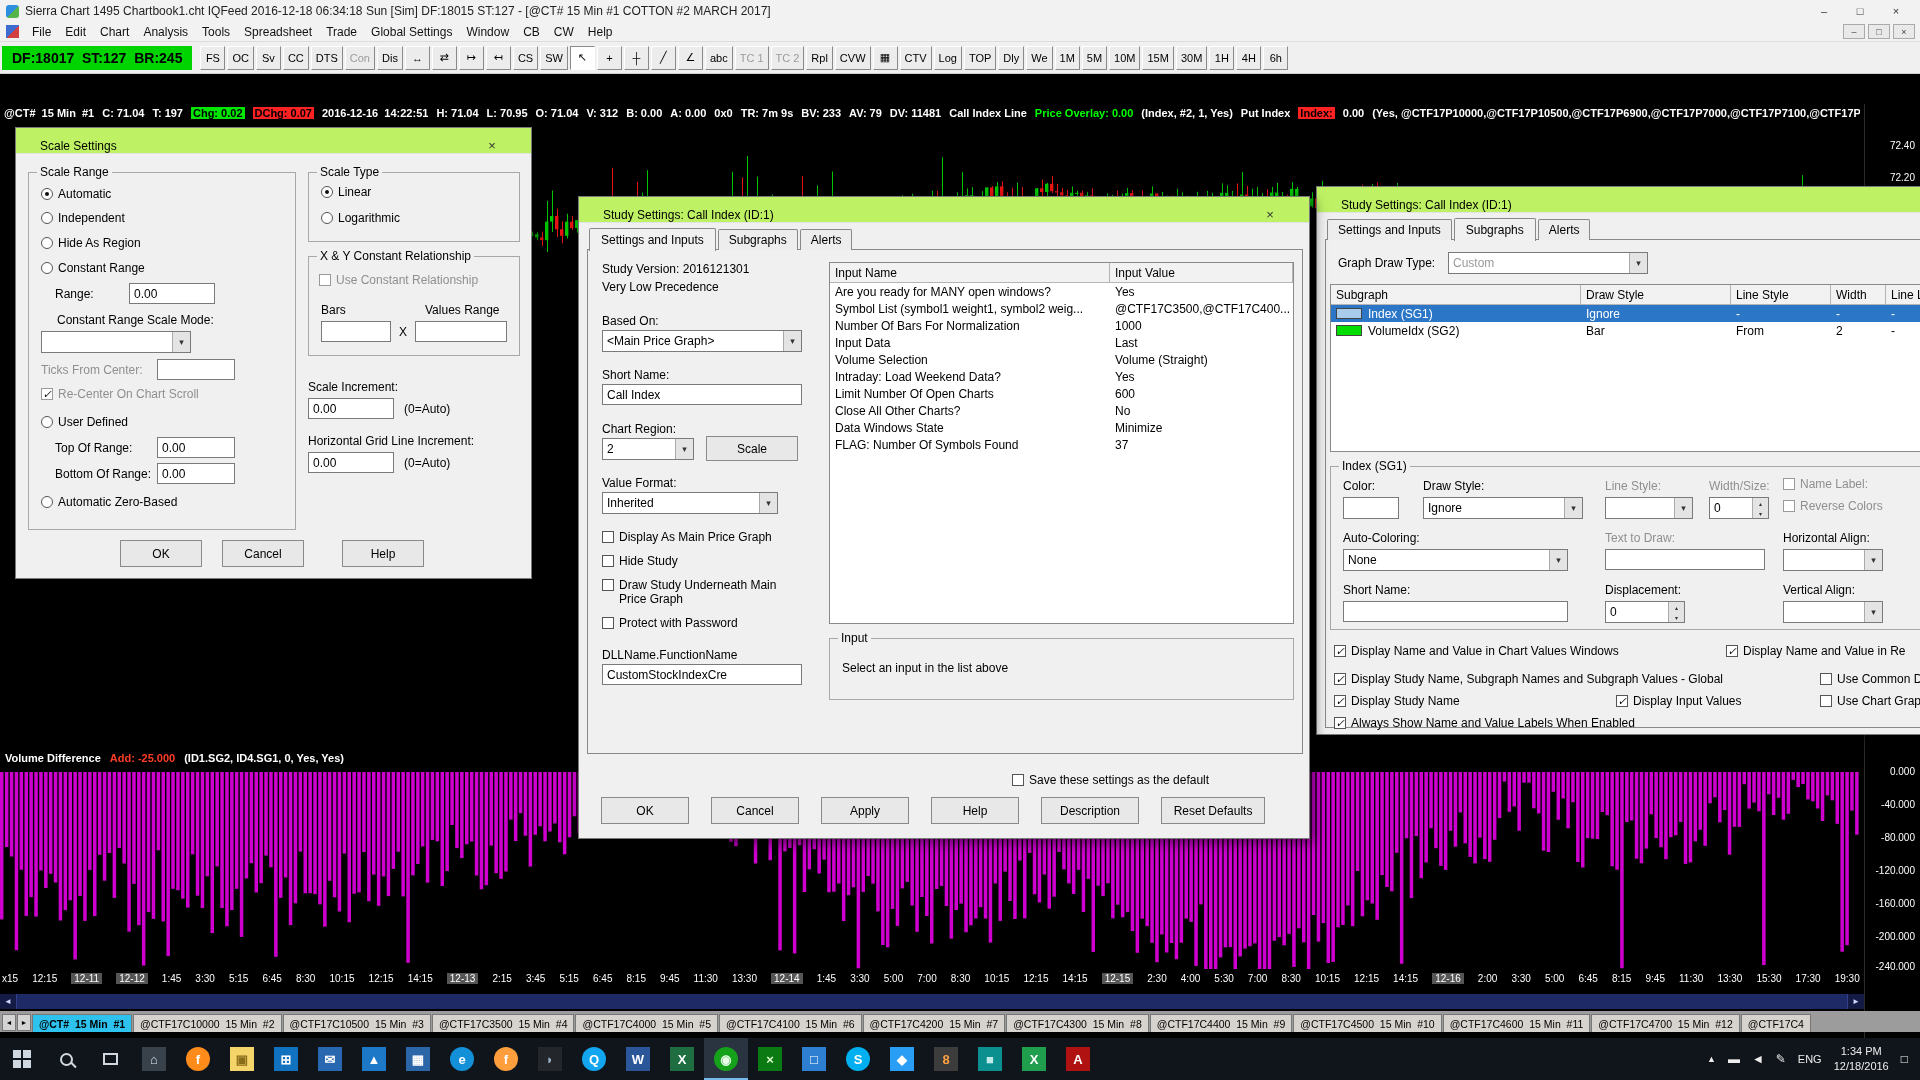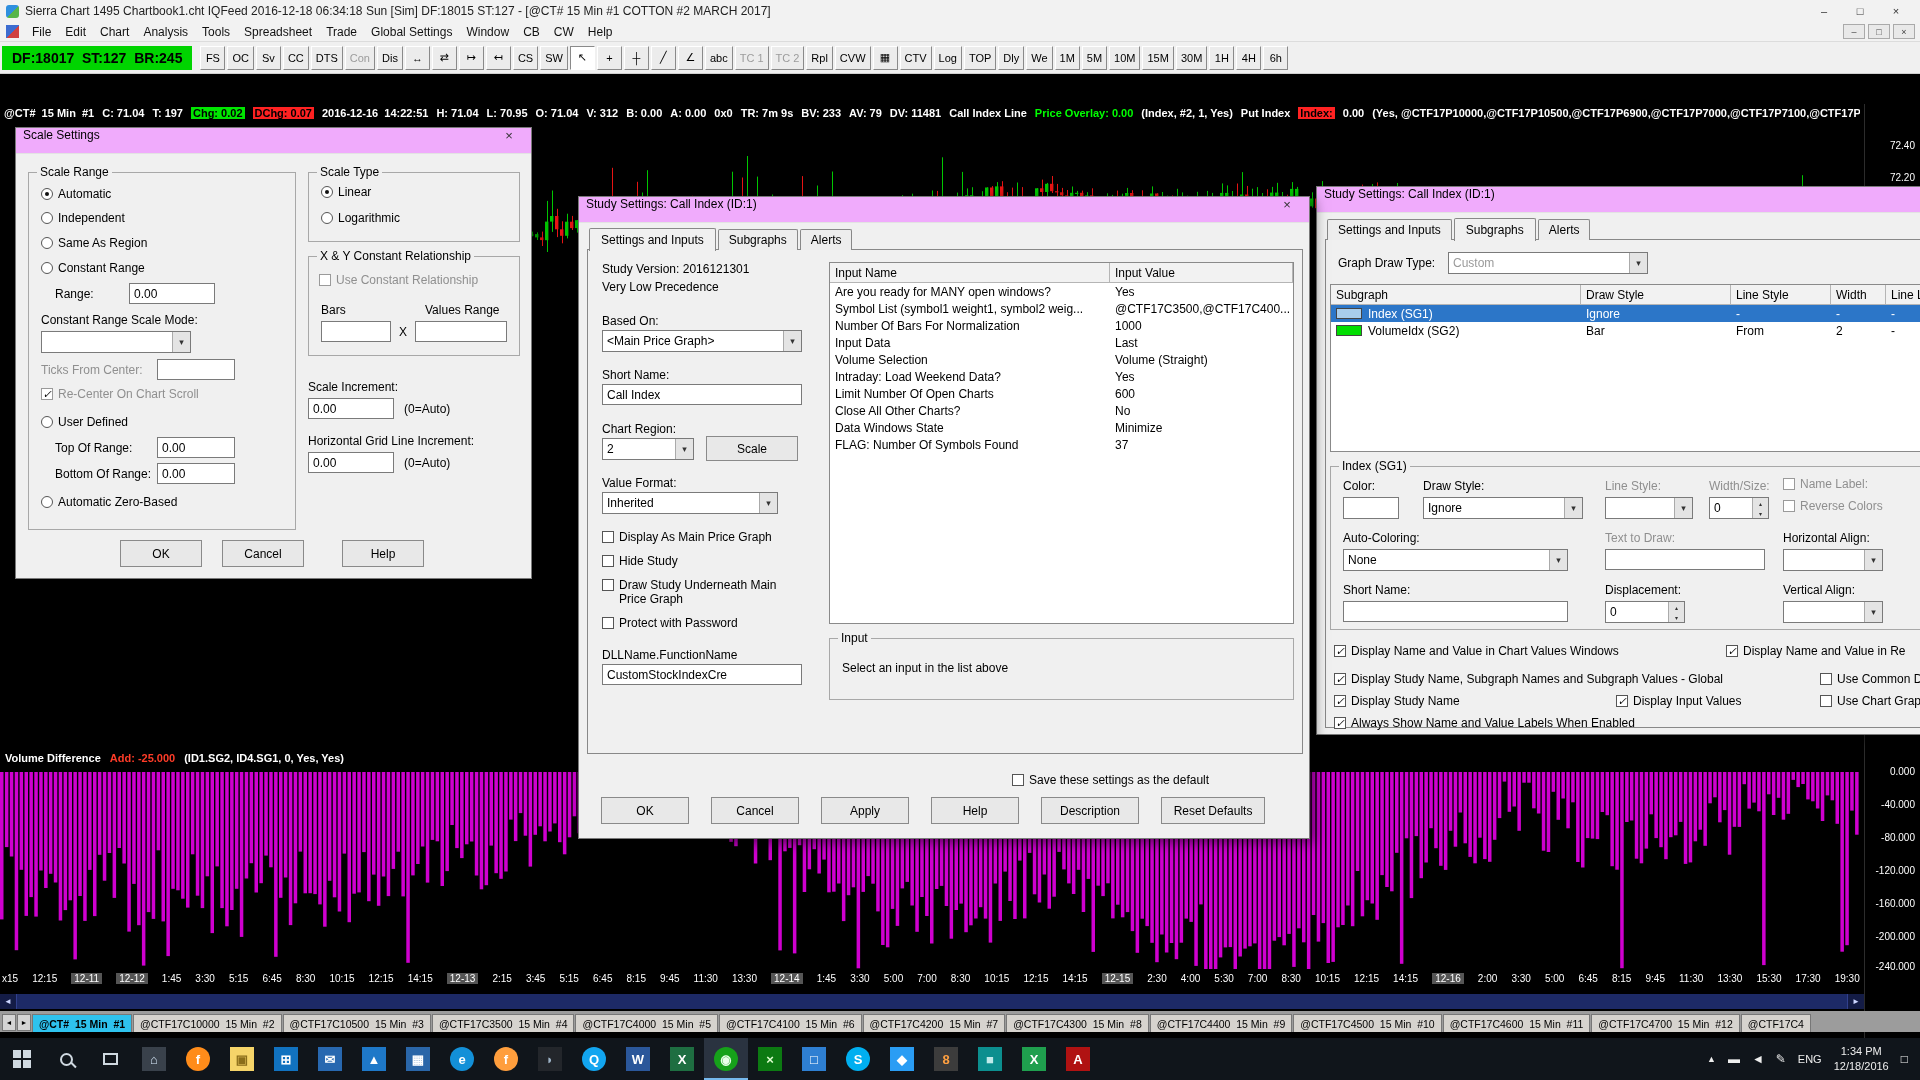--- a/index.html
+++ b/index.html
@@ -45,21 +45,21 @@
 .taxis .date{background:#555;padding:0 3px}
 .hscroll{position:absolute;left:0;top:890px;width:1864px;height:15px;background:#0a1030;display:flex;align-items:center}
 .hs-btn{width:16px;height:15px;background:#141c46;color:#cdd6ff;font-size:8px;display:flex;align-items:center;justify-content:center;flex:none}
 .hs-thumb{flex:1;height:15px;background:#1d2a66;border-left:1px solid #31408c;border-right:1px solid #31408c}
 .ctabs{position:absolute;left:0;top:907px;width:1920px;height:21px;background:#9c9c9c;display:flex;align-items:flex-end;gap:1px;padding-left:2px;overflow:hidden}
 .ctab-nav{width:14px;height:17px;background:#d4d4d4;border:1px solid #777;font-size:7px;display:flex;align-items:center;justify-content:center;flex:none;margin-bottom:1px}
 .ctab{padding:3px 6px 2px;background:#d6d3ce;border:1px solid #777;border-bottom:none;font-size:10.5px;color:#000;white-space:pre;flex:none}
 .ctab.active{background:#2ec2ee;font-weight:bold}
 
 .dlg{position:absolute;background:#f0f0f0;border:1px solid #7a7a7a;box-shadow:4px 4px 12px rgba(0,0,0,.55);font-size:12px;color:#000}
-.dlg-title{height:26px;background:#f0abfc;display:flex;align-items:flex-start;padding:0 7px;font-size:12px;border-bottom:1px solid #e3e3e3}
+.dlg-title{height:26px;background:#bef264;display:flex;align-items:flex-end;padding:0 24px;font-size:12px;border-bottom:1px solid #e3e3e3}
 .dlg-close{margin-left:auto;width:30px;text-align:center;font-size:13px;color:#333}
 .wtabs{position:absolute;display:flex;align-items:flex-end;z-index:2}
 .wtab{padding:3px 10px;background:#ededed;border:1px solid #888;border-bottom:none;border-radius:2px 2px 0 0;margin-right:2px;font-size:12px;white-space:nowrap}
 .wtab.active{background:#f0f0f0;padding:4px 11px;position:relative;top:1px}
 .tabpage{position:absolute;background:#f0f0f0;border:1px solid #888}
 .group{position:absolute;border:1px solid #a8a8a8}
 .gtitle{position:absolute;top:-8px;left:8px;background:#f0f0f0;padding:0 3px;font-size:12px;white-space:nowrap}
 .lbl{position:absolute;font-size:12px;white-space:nowrap}
 .lbl.gray{color:#8f8f8f}
 .tbox{position:absolute;height:21px;background:#fff;border:1px solid #7a7a7a;font-size:12px;display:flex;align-items:center;padding:0 4px;white-space:nowrap;overflow:hidden}
@@ -1580,31 +1580,31 @@
       <span class="radio-row" style="left:12px;top:14px">
         <i class="radio checked"></i>
           <span>Automatic</span>
       </span>
       <span class="radio-row" style="left:12px;top:38px">
         <i class="radio"></i>
           <span>Independent</span>
       </span>
       <span class="radio-row" style="left:12px;top:63px">
         <i class="radio"></i>
-          <span>Same As Region</span>
+          <span>Hide As Region</span>
       </span>
       <span class="radio-row" style="left:12px;top:88px">
         <i class="radio"></i>
           <span>Constant Range</span>
       </span>
       <span class="lbl" style="left:26px;top:114px">Range:</span>
       <div class="tbox" style="left:100px;top:110px;width:86px">
           <span>0.00</span>
         </div>
-      <span class="lbl" style="left:12px;top:140px">Constant Range Scale Mode:</span>
+      <span class="lbl" style="left:28px;top:140px">Constant Range Scale Mode:</span>
       <div class="dd" style="left:12px;top:158px;width:150px">
         <span class="val"></span>
           <span class="arrow">▾</span>
       </div>
       <span class="lbl gray" style="left:12px;top:190px">Ticks From Center:</span>
       <div class="tbox" style="left:128px;top:186px;width:78px"></div>
       <span class="check-row" style="left:12px;top:214px">
         <i class="chk checked graybox"></i>
           <span class="lbl gray" style="position:static">Re-Center On Chart Scroll</span>
       </span>

